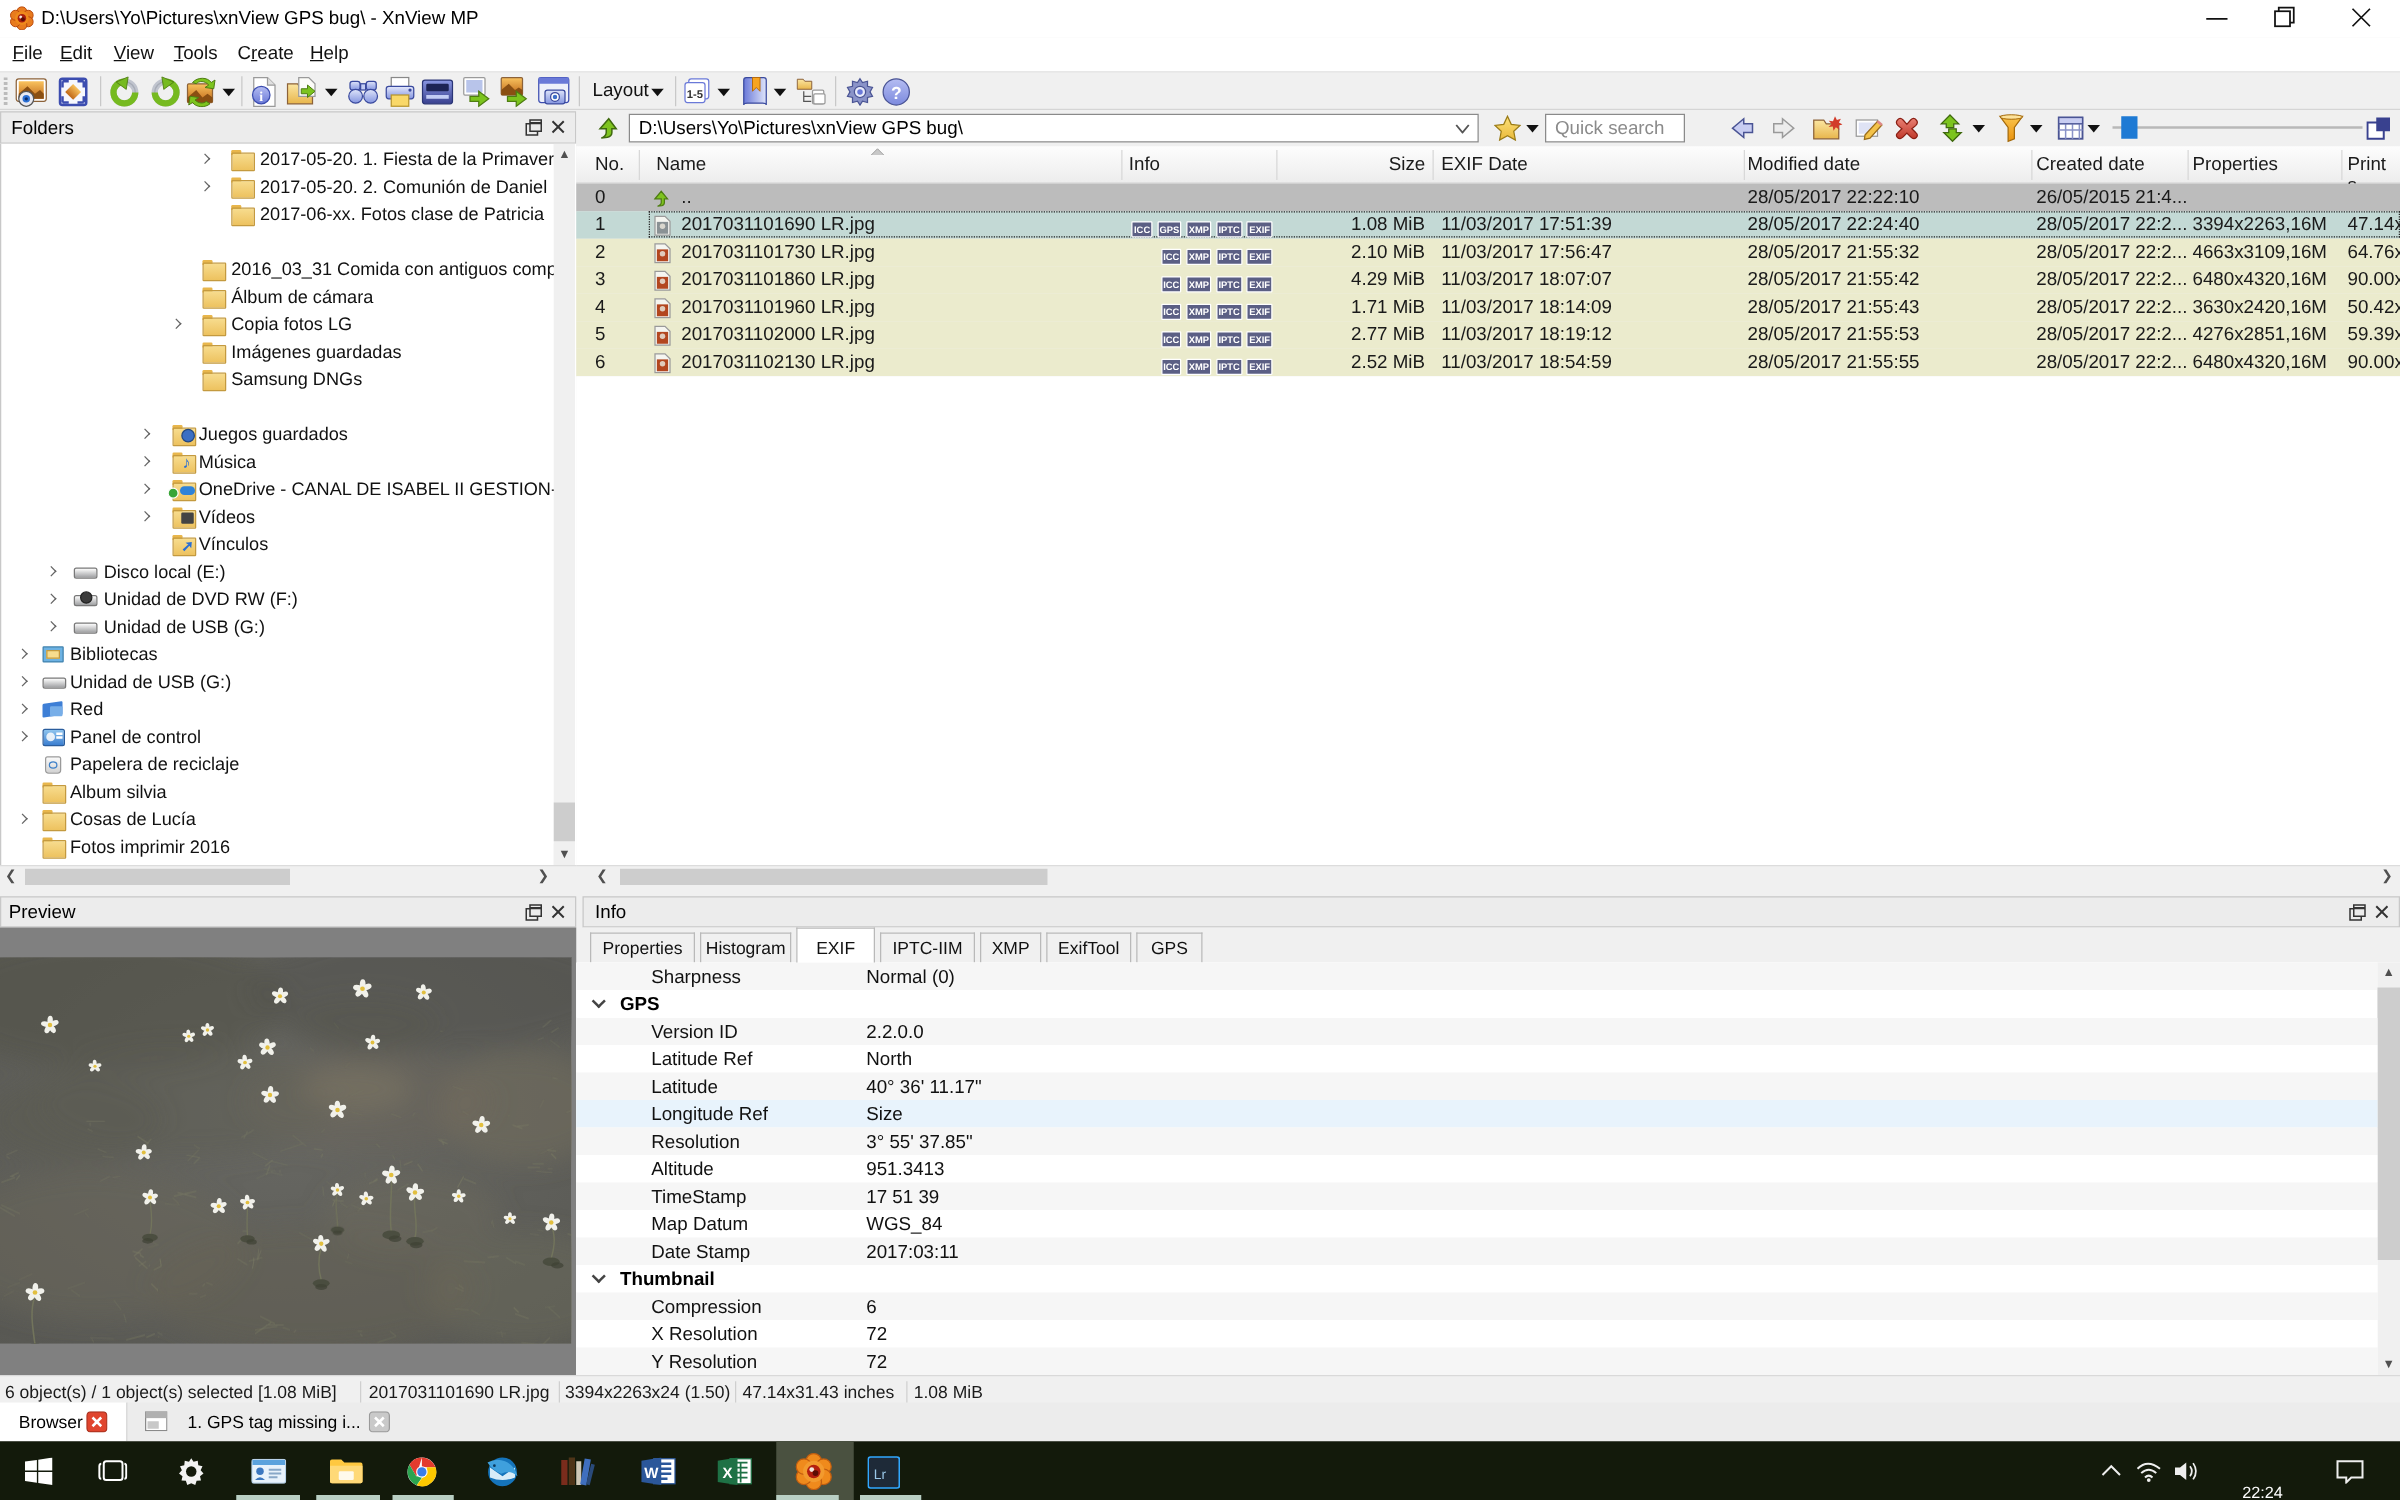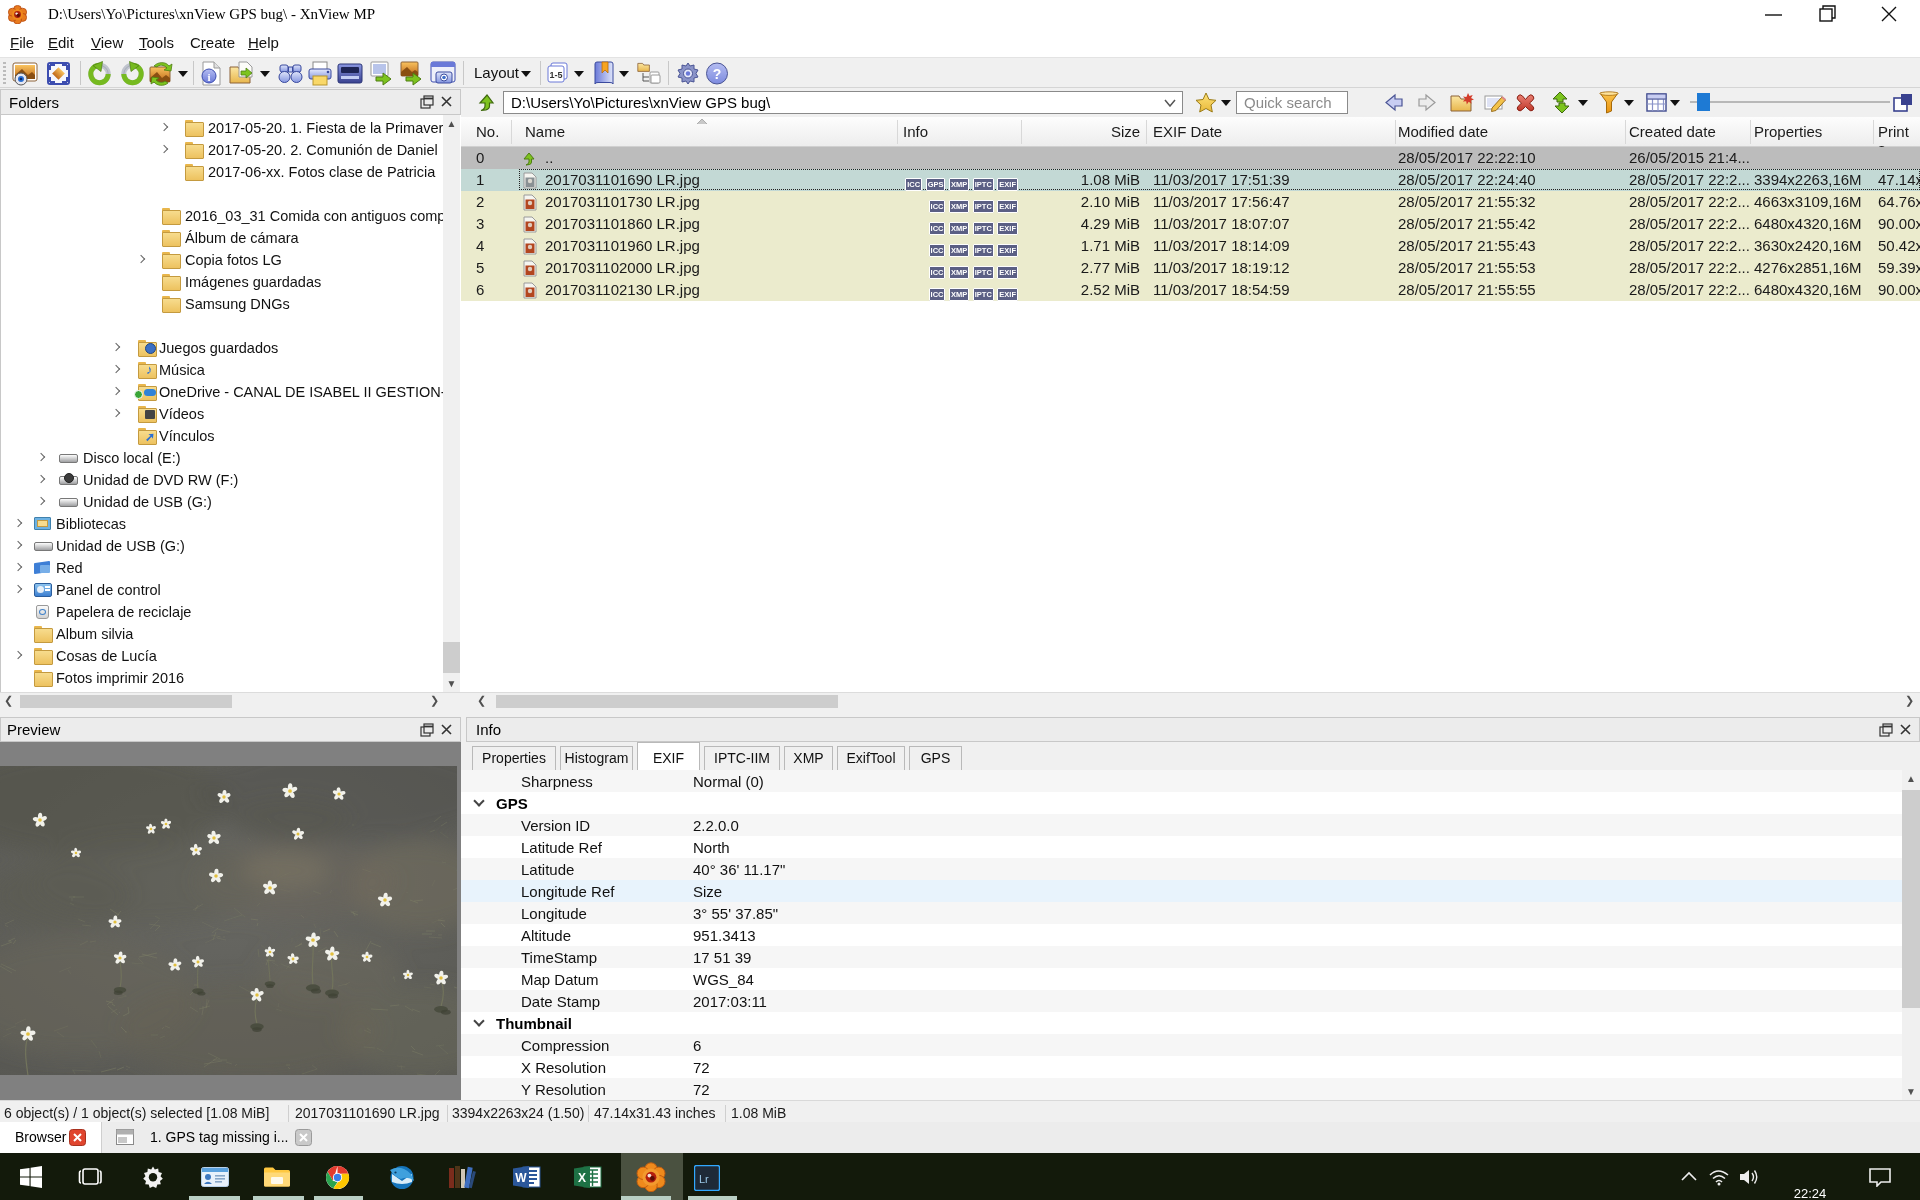--- a/index.html
+++ b/index.html
@@ -2,21 +2,21 @@
 <html><head>
 <meta charset="utf-8">
 <style>
 * { margin:0; padding:0; box-sizing:border-box; }
 html,body { width:1920px; height:1200px; overflow:hidden; font-family:"Liberation Sans", sans-serif; background:#f0f0f0; }
 .abs { position:absolute; }
 #stage { position:relative; width:1920px; height:1200px; background:#f0f0f0; }
 
 
 #titlebar { left:0; top:0; width:1920px; height:30px; background:#ffffff; }
-#titletxt { left:48px; top:6px; font-size:15px; color:#000;font-family:Liberation Serif, serif; }
+#titletxt { left:33px; top:6px; font-size:15px; color:#000; }
 
 #menubar { left:0; top:30px; width:1920px; height:27px; background:#ffffff; }
 .mitem { position:absolute; top:4px; font-size:15px; color:#111; }
 
 #toolbar { left:0; top:57px; width:1920px; height:31px; background:#f0f0f0; border-top:1px solid #e3e3e3; border-bottom:1px solid #d5d5d5; }
 .tsep { position:absolute; top:3px; width:1px; height:24px; background:#c8c8c8; }
 .darr { position:absolute; width:0; height:0; border-left:5px solid transparent; border-right:5px solid transparent; border-top:6px solid #111; }
 
 
 #fhead { left:0; top:89px; width:461px; height:26px; background:#ececec; border:1px solid #c8c8c8; }
@@ -1139,21 +1139,21 @@
       </div>
     <div class="irow" style="top:88px;background:#f6f6f6;">
         <span class="k">Latitude</span>
         <span class="v">40° 36' 11.17"</span>
       </div>
     <div class="irow" style="top:110px;background:#e8f3fc;">
         <span class="k">Longitude Ref</span>
         <span class="v">Size</span>
       </div>
     <div class="irow" style="top:132px;background:#f6f6f6;">
-        <span class="k">Longitude</span>
+        <span class="k">Resolution</span>
         <span class="v">3° 55' 37.85"</span>
       </div>
     <div class="irow" style="top:154px;background:#ffffff;">
         <span class="k">Altitude</span>
         <span class="v">951.3413</span>
       </div>
     <div class="irow" style="top:176px;background:#f6f6f6;">
         <span class="k">TimeStamp</span>
         <span class="v">17 51 39</span>
       </div>

